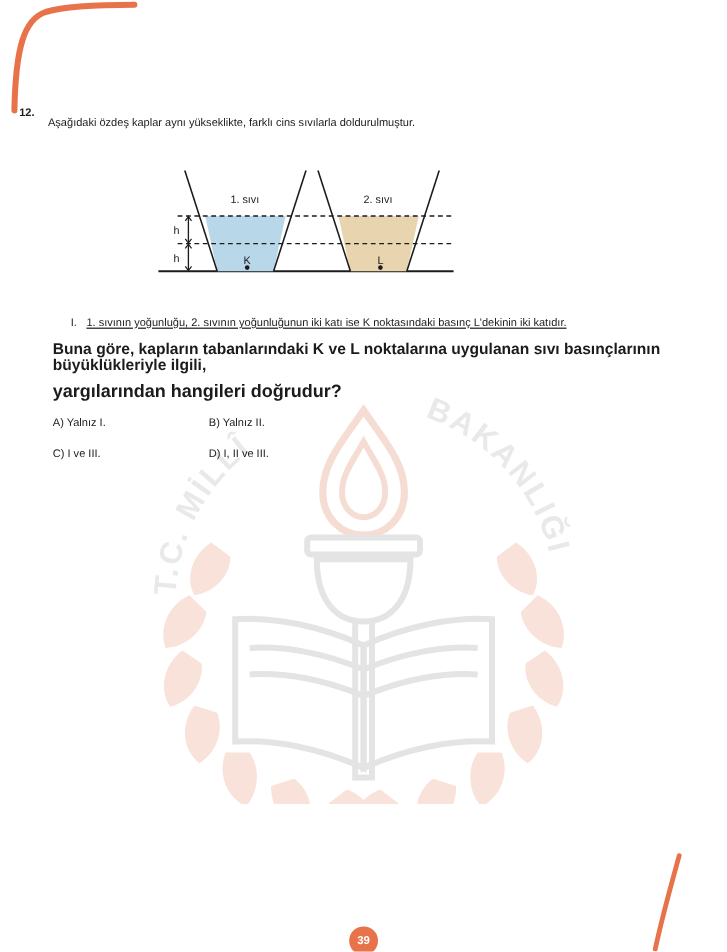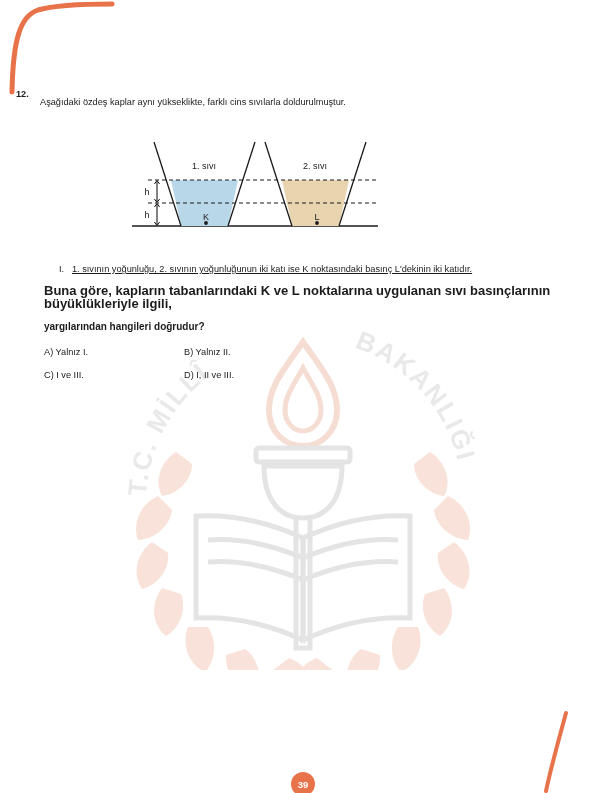--- a/index.html
+++ b/index.html
@@ -63,27 +63,27 @@
     position:absolute;left:44px;top:262px;width:548px;
   }
   .roman-item{
     display:flex;align-items:flex-start;font-size:9.2px;line-height:14.2px;
   }
   .roman-lbl{flex:0 0 20px;text-align:right;padding-right:8px;}
   .roman-txt{flex:1 1 auto;text-decoration:underline;}
 
   .ask{
     position:absolute;left:44px;top:320px;
-    font-size:10px;font-weight:bold;line-height:13px;
+    font-size:15px;font-weight:bold;line-height:13px;
   }
 
   .choices{
     position:absolute;left:44px;top:346px;width:300px;
     display:grid;grid-template-columns:130px 140px;
-    row-gap:13px;column-gap:0px;gap:10px;
+    row-gap:13px;column-gap:0px;
   }
   .choice{font-size:9.2px;line-height:13px;white-space:nowrap;}
 
   
   .pagenum{
     position:absolute;left:291px;top:772px;
     width:24px;height:24px;border-radius:50%;
     background:#e8734a;
     display:flex;align-items:center;justify-content:center;
     color:#ffffff;font-size:9.5px;font-weight:bold;

